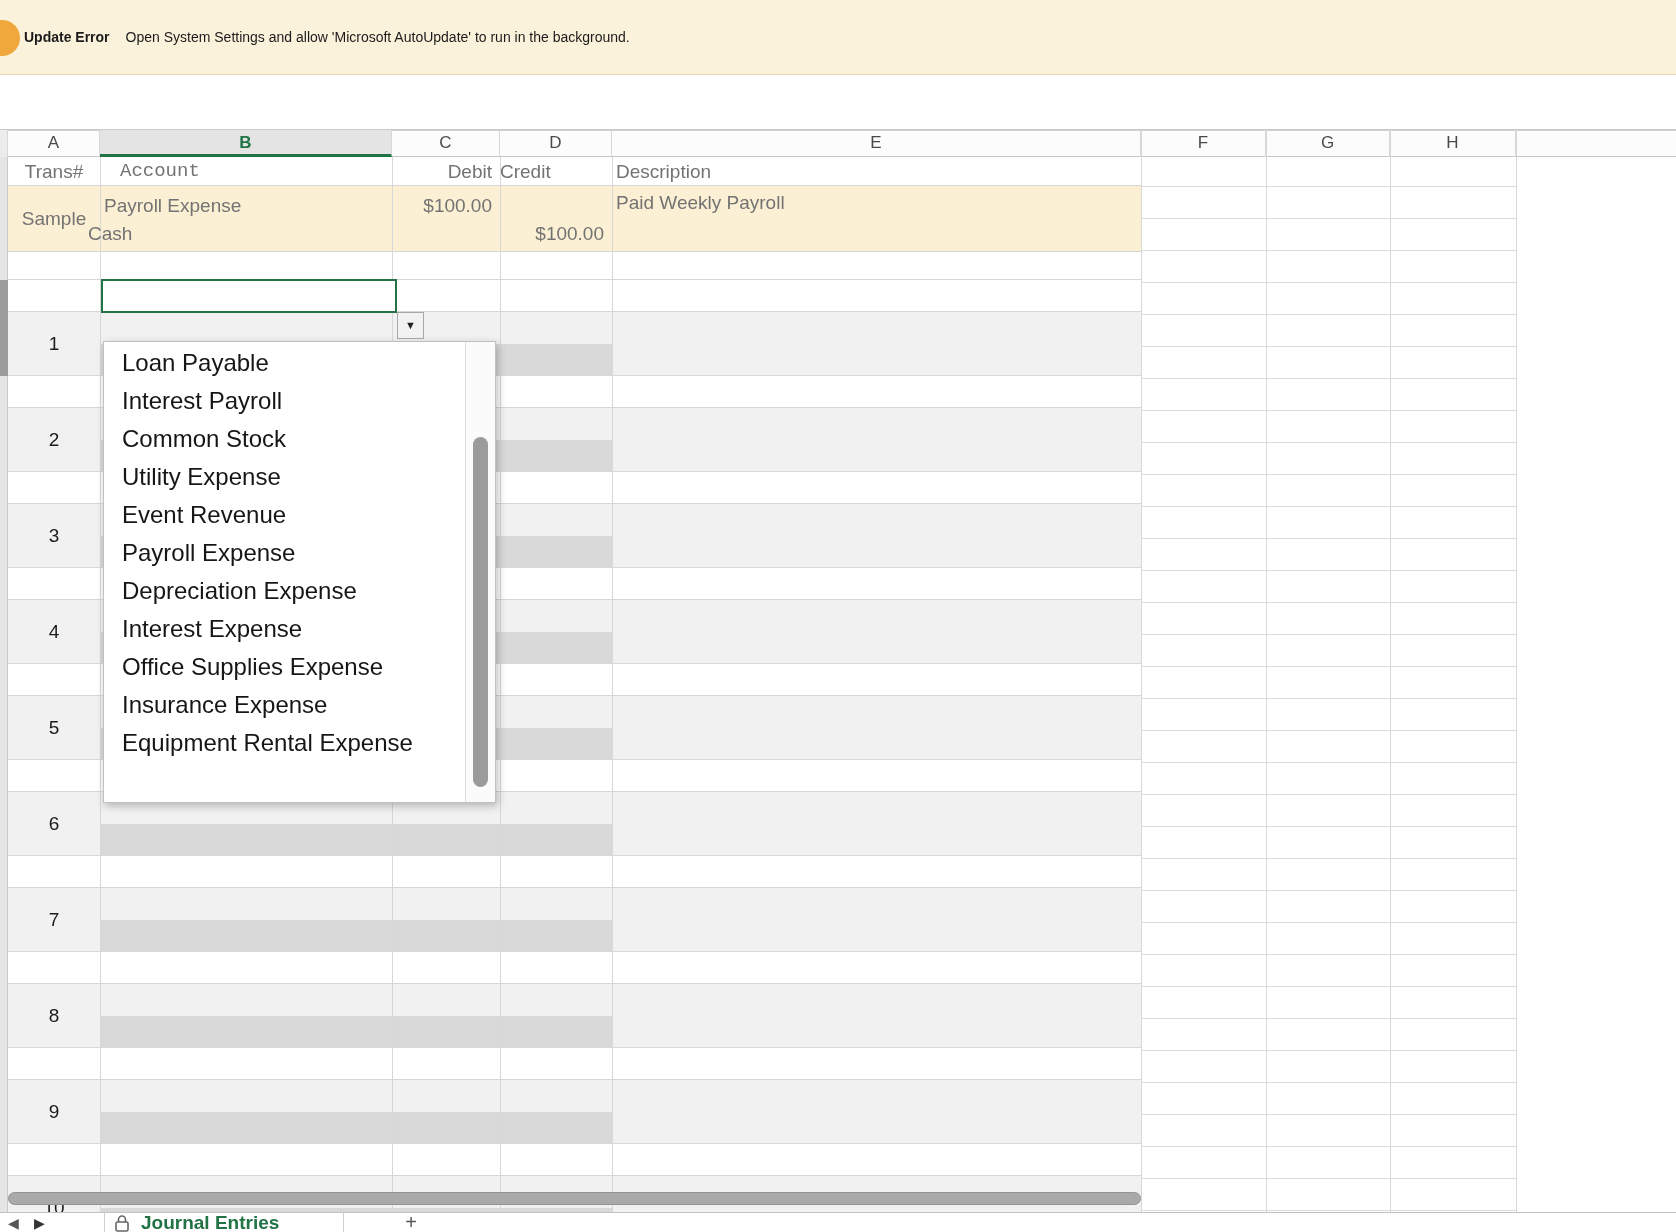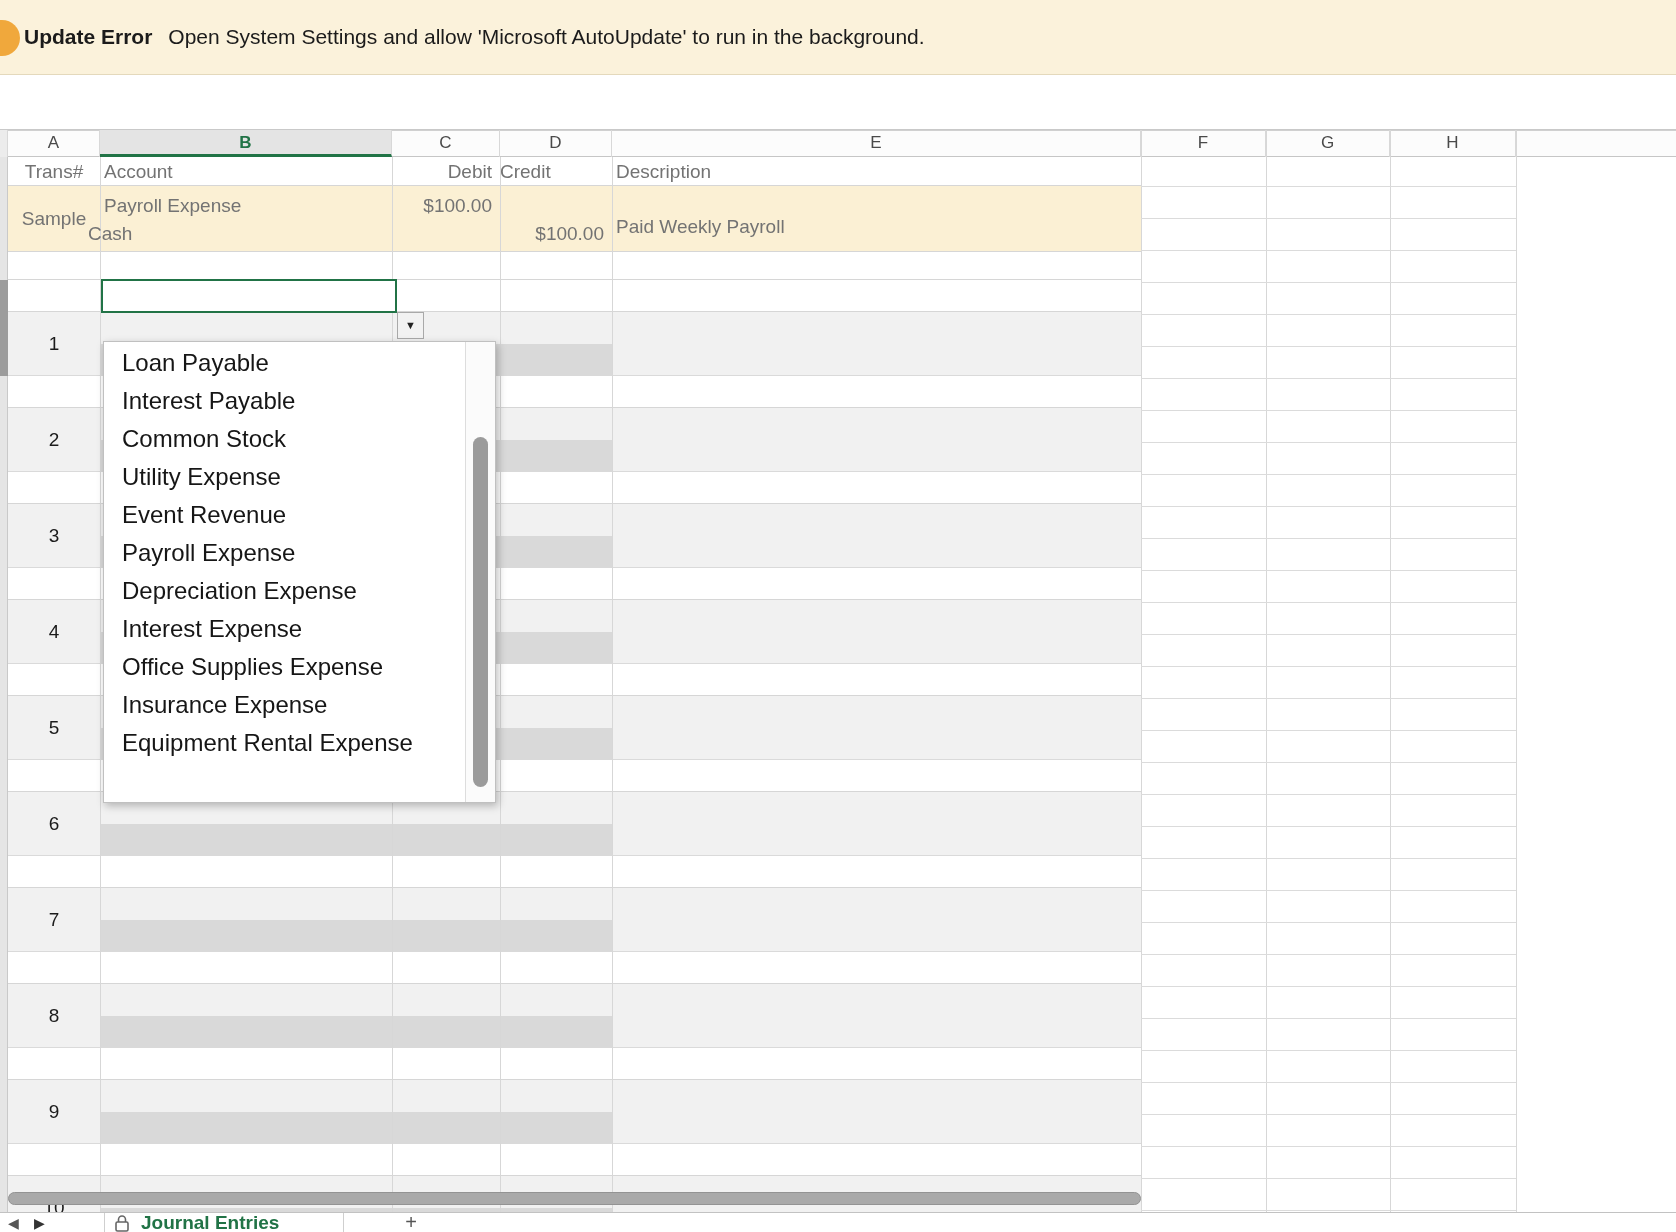--- a/index.html
+++ b/index.html
@@ -3,21 +3,21 @@
 <meta charset="utf-8">
 <style>
   html,body{margin:0;padding:0;background:#fff;}
   .screen{position:relative;width:1676px;height:1232px;overflow:hidden;background:#fff;
           font-family:"Liberation Sans","DejaVu Sans",sans-serif;color:#1b1b1b;}
   .abs{position:absolute;box-sizing:border-box;}
 
   
   .banner{left:0;top:0;width:1676px;height:75px;background:#FBF2DB;border-bottom:1px solid #E4D9BC;}
   .banner-icon{left:-16px;top:20px;width:36px;height:36px;border-radius:50%;background:#F0A83C;}
-  .banner-text{left:24px;top:0;height:75px;line-height:74px;font-size:21px;white-space:nowrap;}
+  .banner-text{left:24px;top:0;height:75px;line-height:74px;font-size:14px;white-space:nowrap;}
   .banner-title{font-weight:bold;margin-right:16px;}
 
   
   .fbar{left:0;top:75px;width:1676px;height:55px;background:#fff;border-bottom:1px solid #C9C9C9;}
   .namebox-val{left:4px;top:75px;width:86px;height:55px;line-height:55px;font-size:20px;color:#111;}
   .stepper{left:95px;top:86px;width:23px;height:34px;border:1px solid #C6C6C6;border-radius:4px;background:#FDFDFD;text-align:center;}
   .stepper span{display:block;font-size:8px;line-height:16px;color:#333;}
   .vsep{width:1px;background:#DCDCDC;top:85px;height:36px;}
   .fbtn{top:75px;height:55px;line-height:55px;text-align:center;font-size:24px;color:#AFAFAF;}
   .fx{color:#3A3A3A;font-family:"DejaVu Serif",serif;font-style:italic;font-size:27px;}
@@ -45,30 +45,30 @@
   .blk .num{position:absolute;left:0;top:0;width:92px;height:64px;line-height:64px;text-align:center;font-size:19px;color:#1b1b1b;}
 
   
   .vline{width:1px;background:#D7D7D7;}
   .fh-lines{left:1141px;top:155px;width:375px;height:1057px;
             background:repeating-linear-gradient(to bottom,transparent 0 31px,#DBDBDB 31px 32px);}
 
   
   .t{position:absolute;font-size:19px;color:#737373;white-space:nowrap;box-sizing:border-box;}
   .hdr-trans{left:8px;top:157px;width:92px;height:29px;line-height:29px;text-align:center;}
-  .hdr-account{left:104px;top:157px;height:29px;line-height:29px;}
+  .hdr-account{left:120px;top:157px;height:29px;line-height:29px;font-family:Liberation Mono, monospace;}
   .hdr-debit{left:392px;top:157px;width:100px;height:29px;line-height:29px;text-align:right;}
   .hdr-credit{left:500px;top:157px;width:104px;height:29px;line-height:29px;text-align:left;}
   .hdr-desc{left:616px;top:157px;height:29px;line-height:29px;}
   .smp-trans{left:8px;top:186px;width:92px;height:66px;line-height:66px;text-align:center;}
   .smp-a1{left:104px;top:192px;height:28px;line-height:28px;}
   .smp-a2{left:88px;top:220px;height:28px;line-height:28px;}
   .smp-debit{left:392px;top:192px;width:100px;height:28px;line-height:28px;text-align:right;}
   .smp-credit{left:500px;top:220px;width:104px;height:28px;line-height:28px;text-align:right;}
-  .smp-desc{left:616px;top:194px;height:66px;line-height:66px;}
+  .smp-desc{left:616px;top:170px;height:66px;line-height:66px;}
 
   
   .active-cell{left:101px;top:279px;width:296px;height:34px;border:2px solid #217346;background:#fff;}
   .dd-btn{left:397px;top:312px;width:27px;height:27px;background:#F2F2F2;border:1px solid #A9A9A9;
           text-align:center;line-height:25px;font-size:11px;color:#222;}
   .dd-panel{left:103px;top:341px;width:393px;height:462px;background:#fff;border:1px solid #C0C0C0;
             box-shadow:2px 3px 8px rgba(0,0,0,.25);}
   .dd-items{position:absolute;left:0;top:2px;right:31px;}
   .dd-item{height:38px;line-height:38px;padding-left:18px;font-size:24px;color:#161616;white-space:nowrap;}
   .dd-track{position:absolute;right:0;top:0;width:30px;height:100%;border-left:1px solid #DDDDDD;background:#FBFBFB;box-sizing:border-box;}
@@ -213,21 +213,21 @@
   <div class="t smp-debit">$100.00</div>
   <div class="t smp-credit">$100.00</div>
   <div class="t smp-desc">Paid Weekly Payroll</div>
 
   <div class="abs active-cell"></div>
   <div class="abs dd-btn"><span>▼</span></div>
 
   <div class="abs dd-panel">
     <div class="dd-items">
       <div class="dd-item">Loan Payable</div>
-      <div class="dd-item">Interest Payable</div>
+      <div class="dd-item">Interest Payroll</div>
       <div class="dd-item">Common Stock</div>
       <div class="dd-item">Utility Expense</div>
       <div class="dd-item">Event Revenue</div>
       <div class="dd-item">Payroll Expense</div>
       <div class="dd-item">Depreciation Expense</div>
       <div class="dd-item">Interest Expense</div>
       <div class="dd-item">Office Supplies Expense</div>
       <div class="dd-item">Insurance Expense</div>
       <div class="dd-item">Equipment Rental Expense</div>
     </div>

